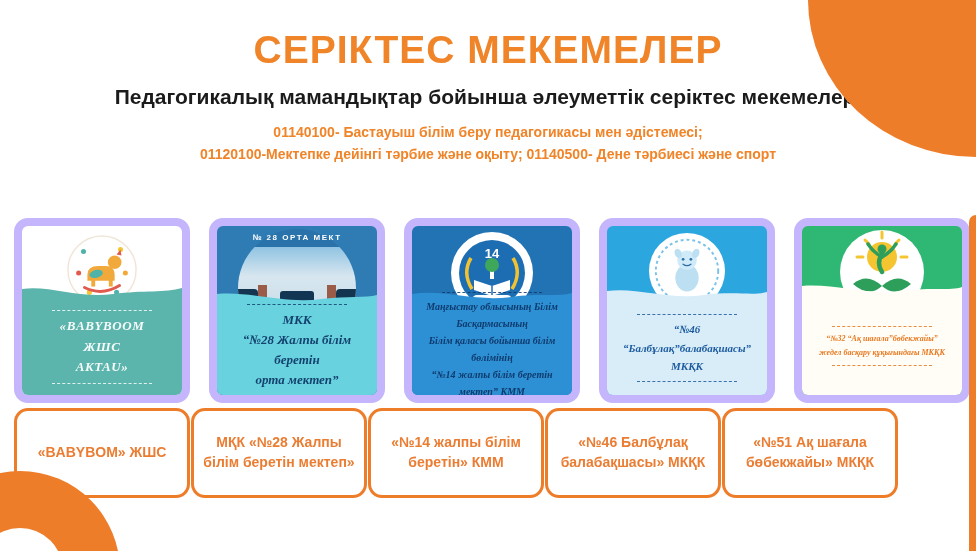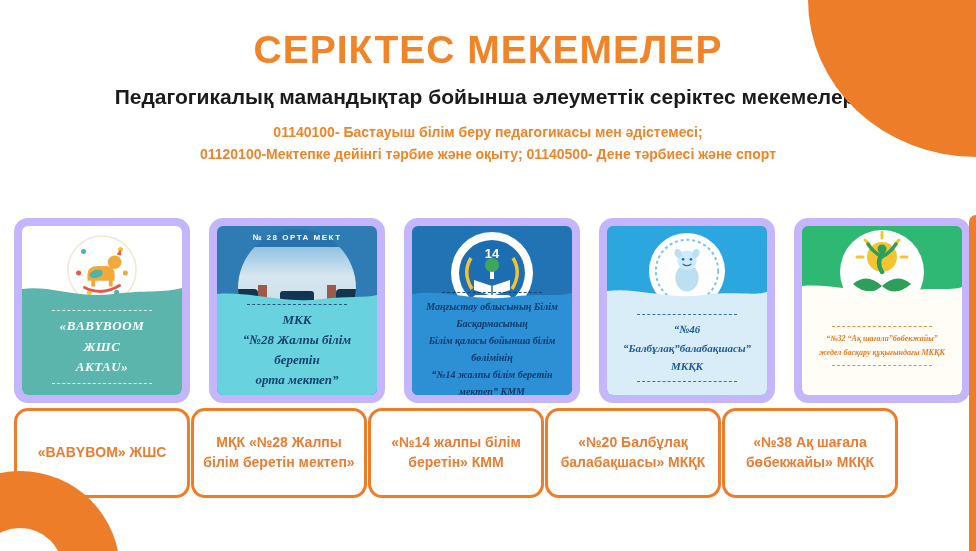--- a/index.html
+++ b/index.html
@@ -228,22 +228,22 @@
         <div class="dash"></div>
       </div>
     </div>
 
   </div>
 
   <div class="labels-row">
     <div class="label-box">«BABYBOM» ЖШС</div>
     <div class="label-box">МҚК «№28 Жалпы білім беретін мектеп»</div>
     <div class="label-box">«№14 жалпы білім беретін» КММ</div>
-    <div class="label-box">«№20 Балбұлақ балабақшасы» МКҚК</div>
-    <div class="label-box">«№38 Ақ шағала бөбекжайы» МКҚК</div>
+    <div class="label-box">«№46 Балбұлақ балабақшасы» МКҚК</div>
+    <div class="label-box">«№51 Ақ шағала бөбекжайы» МКҚК</div>
   </div>
 
   <div class="corner-tr"></div>
   <div class="ring-bl-outer"></div>
   <div class="ring-bl-inner"></div>
   <div class="edge-strip-r"></div>
 
 </div>
 
 </body></html>

